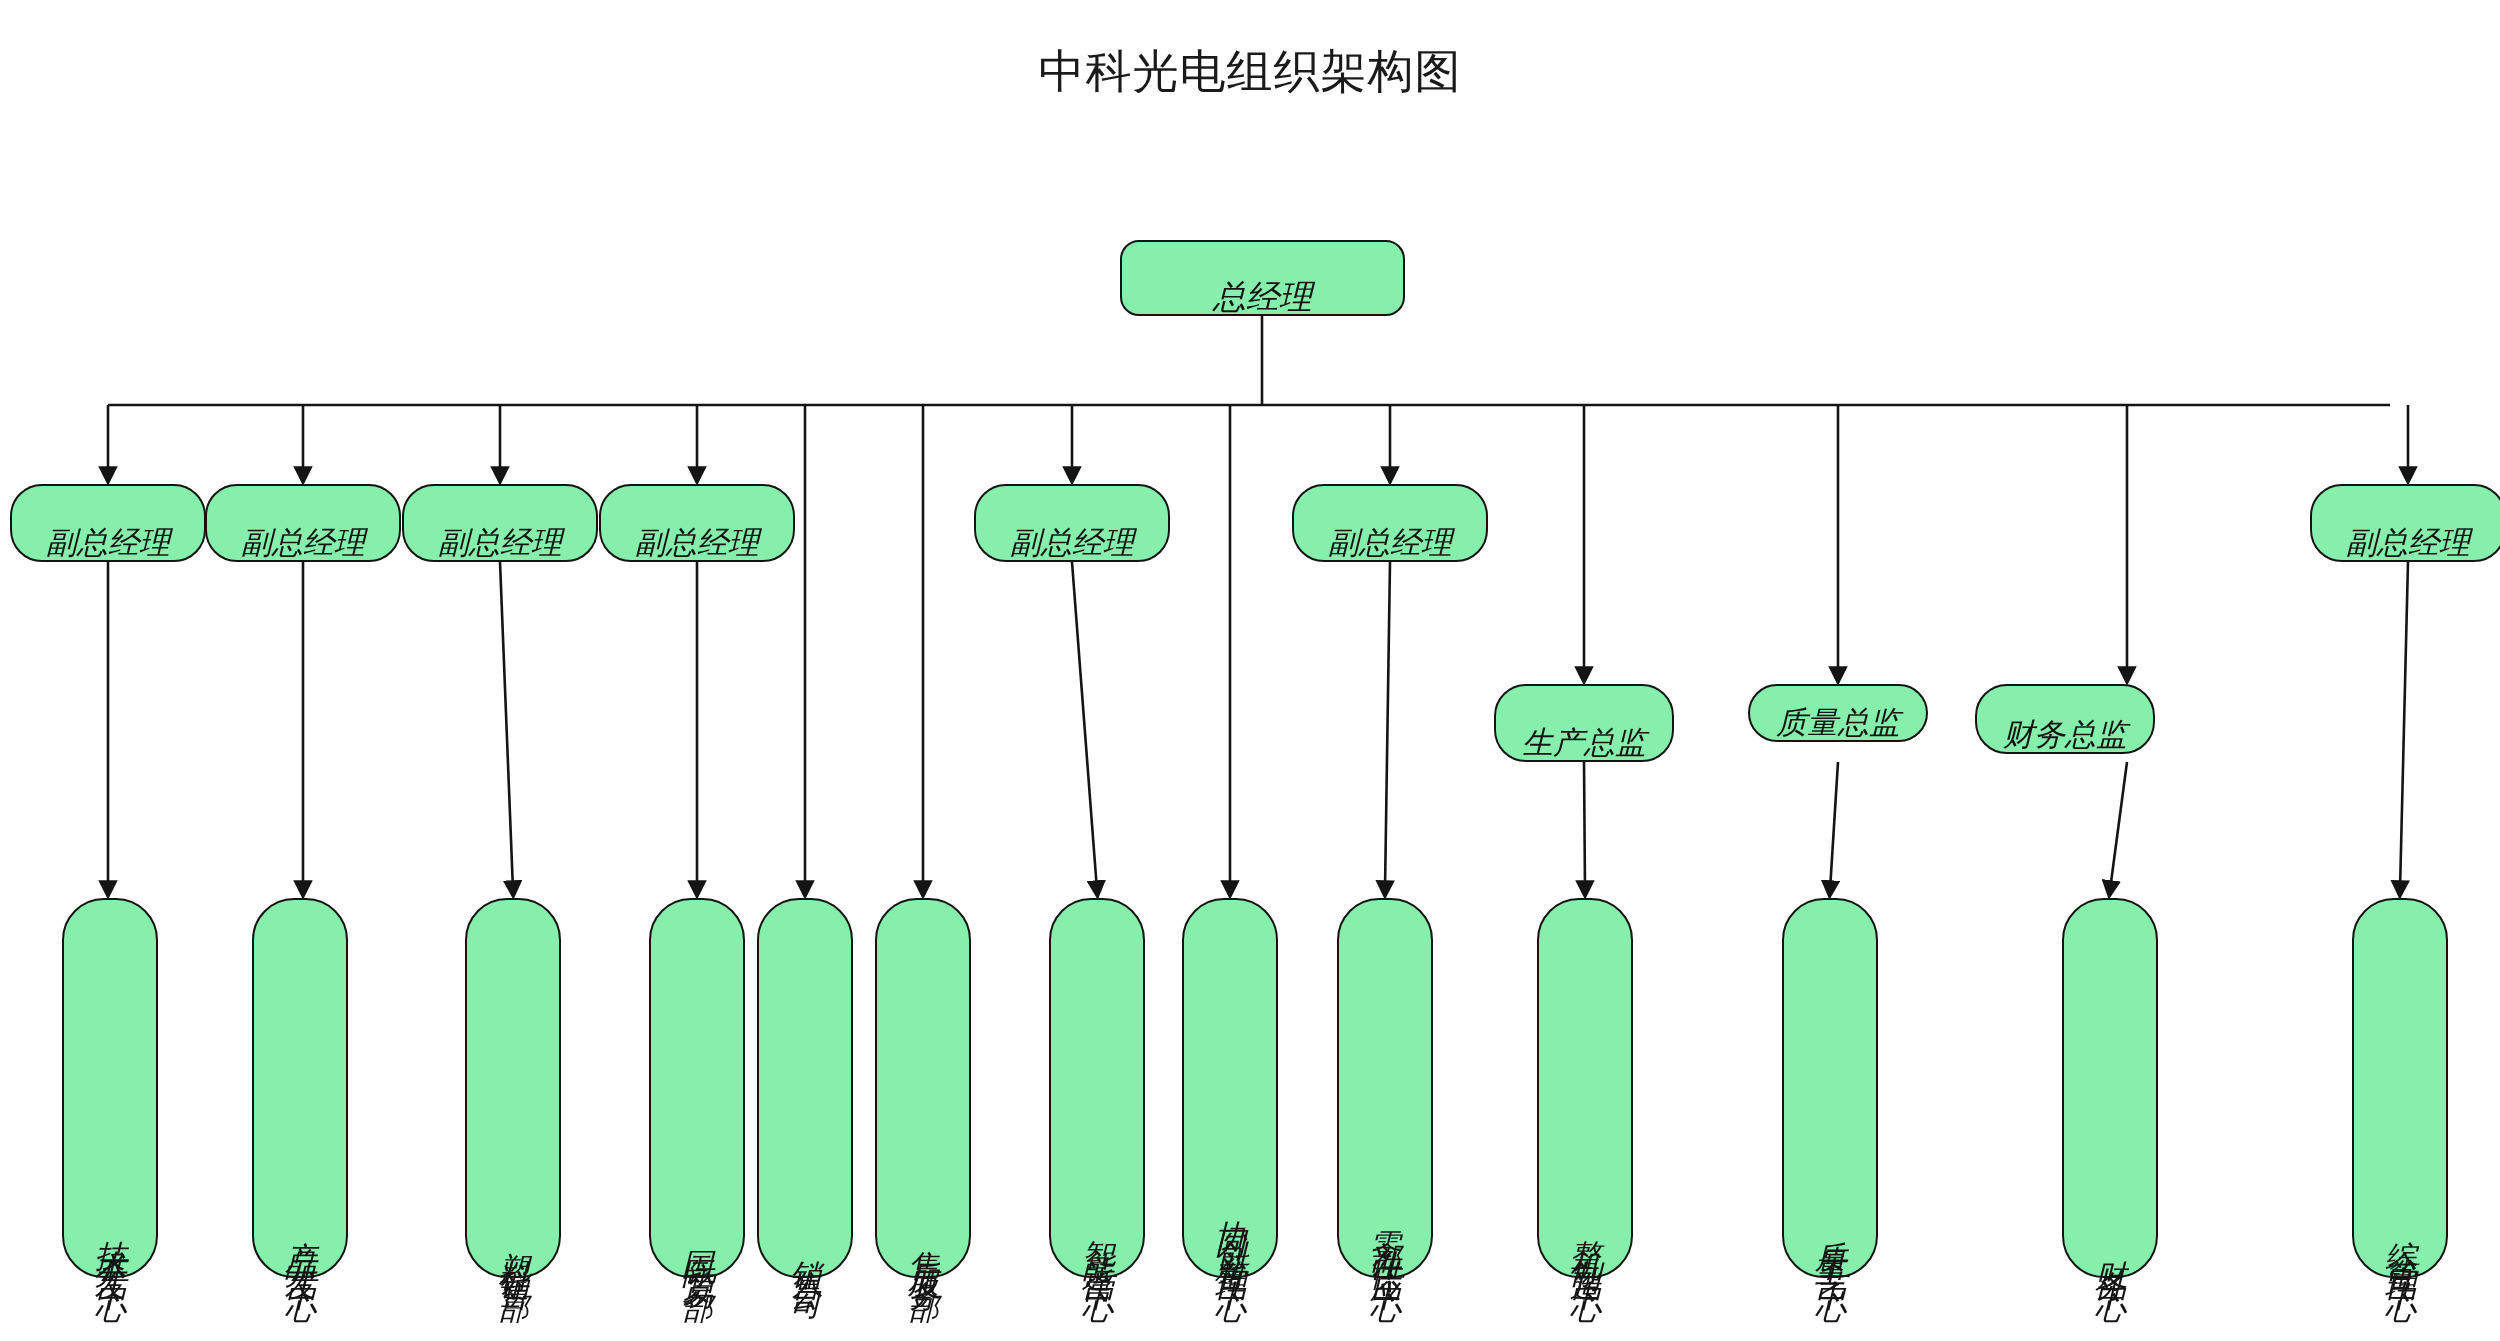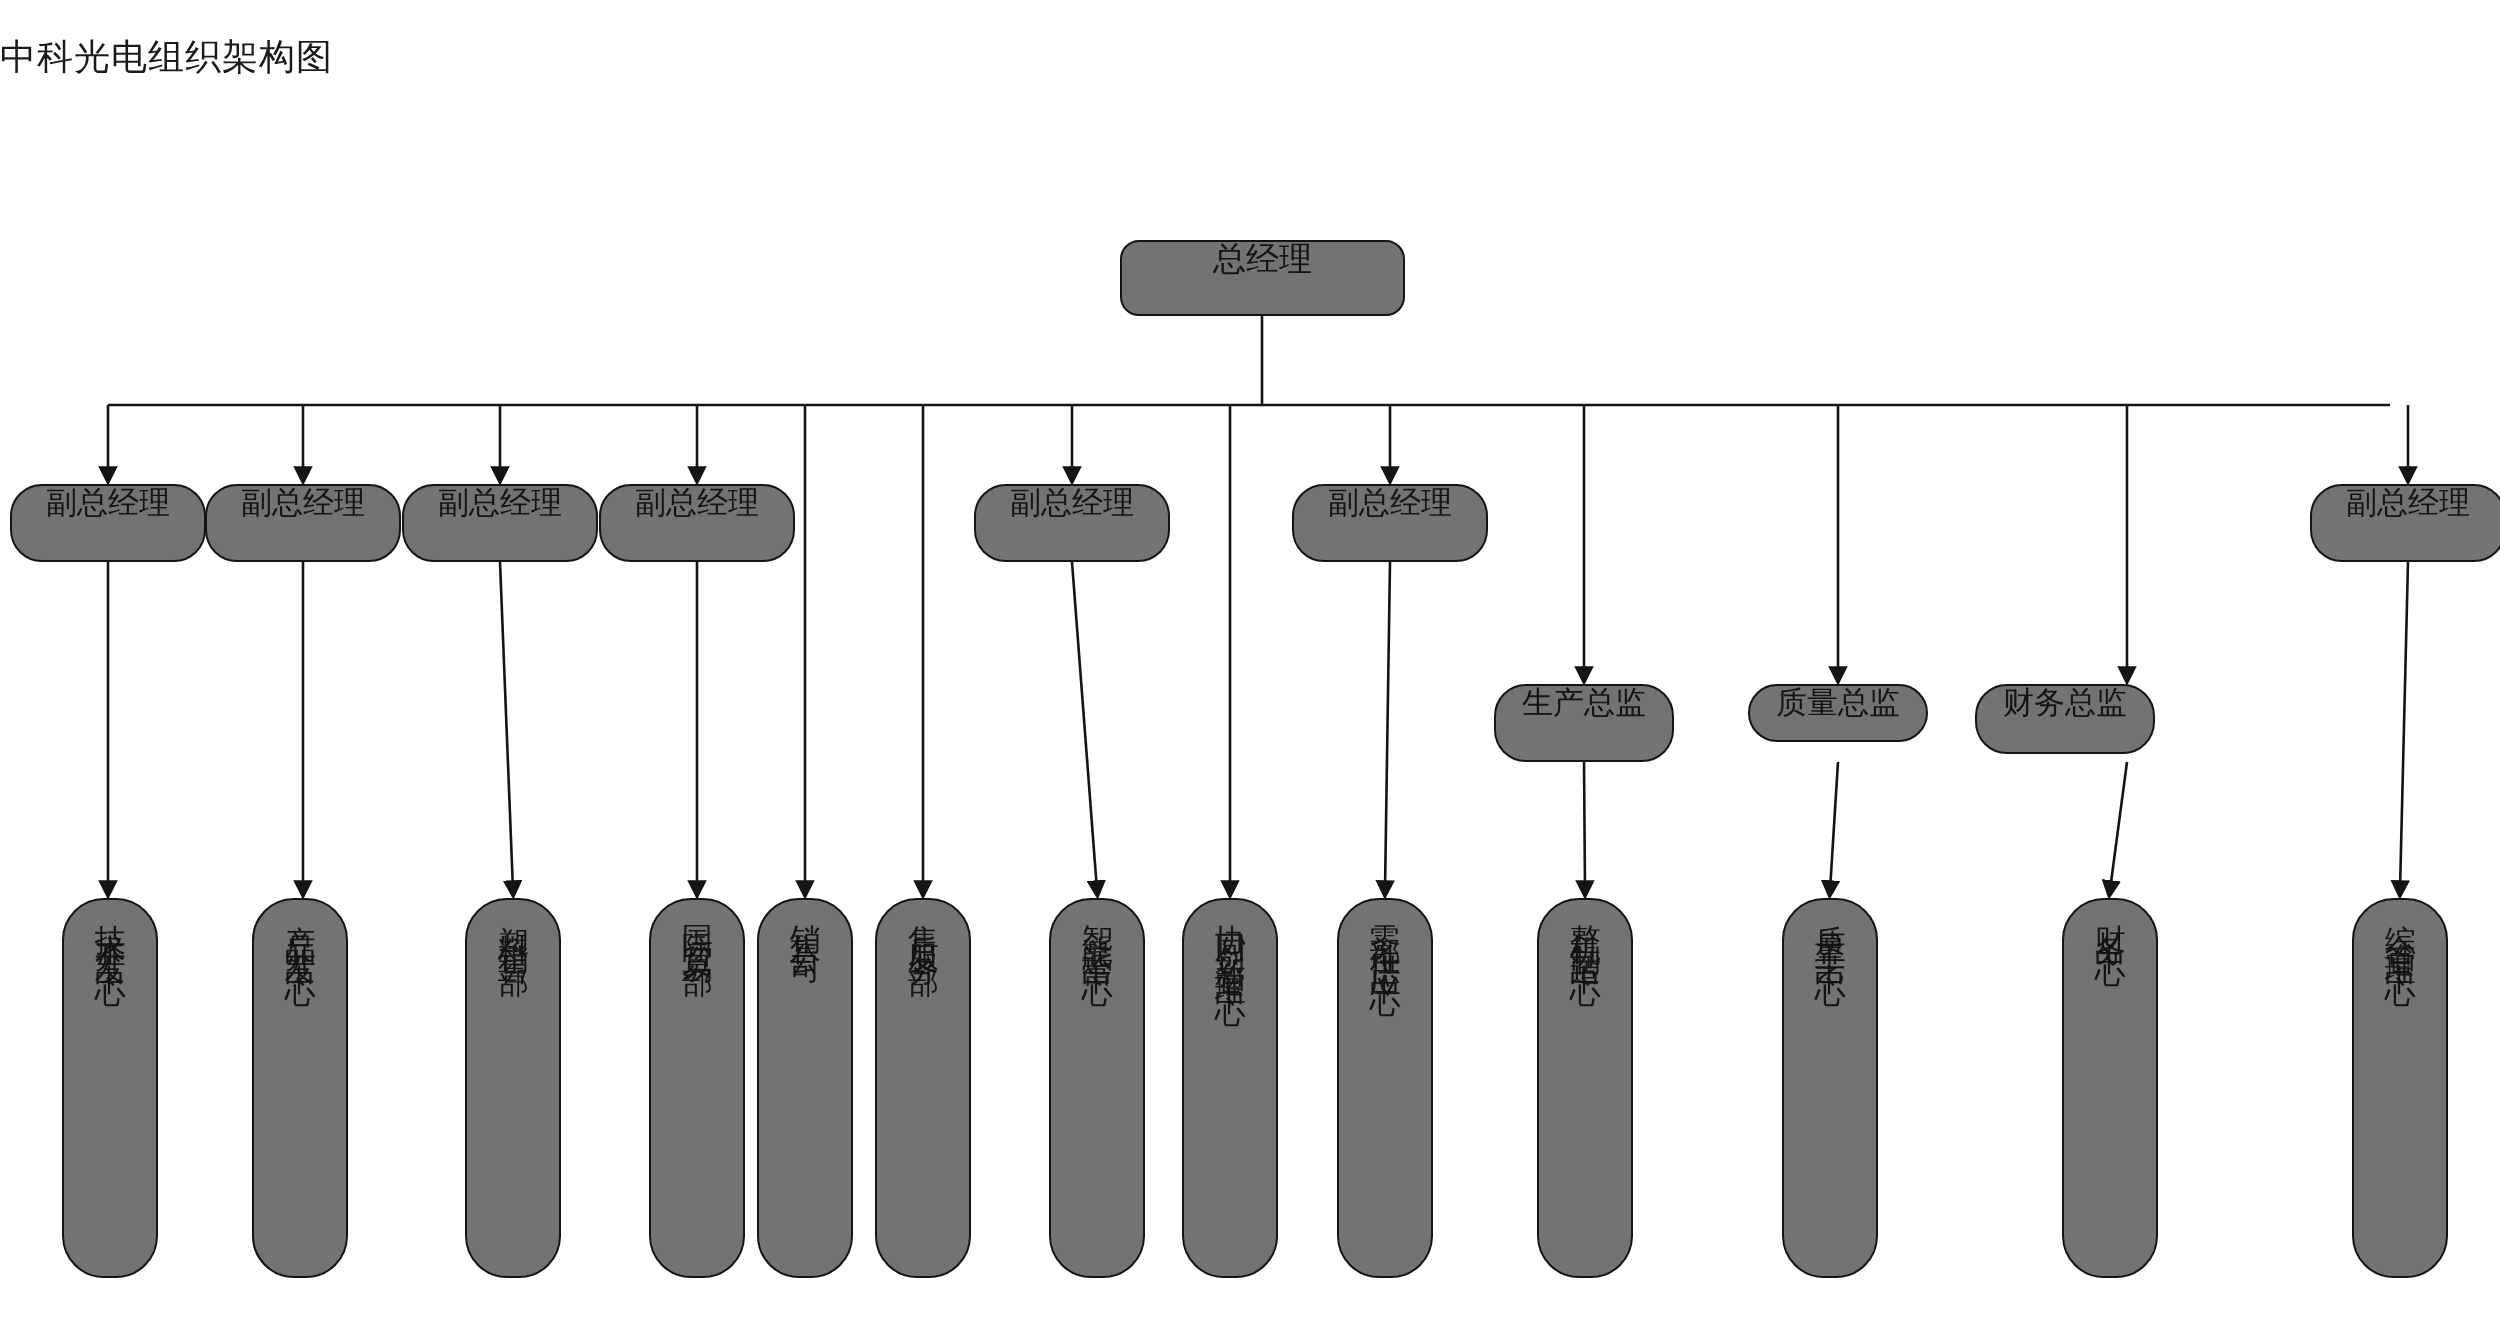--- a/index.html
+++ b/index.html
@@ -13,45 +13,47 @@
     position:relative;
     width:2500px;
     height:1341px;
     background:#ffffff;
     overflow:hidden;
   }
   
   #chart-title{
     position:absolute;
     left:0; right:0;
-    top:30px;
-    font-size:36px;
+    top:44px;
+    text-align:center;
+    font-size:46px;
     line-height:54px;
     letter-spacing:1px;
     color:#1a1a1a;
     white-space:pre;
   }
   
   #wires{
     position:absolute;
     left:0; top:0;
     width:2500px; height:1341px;
     pointer-events:none;
   }
   
   .node{
     position:absolute;
     box-sizing:border-box;
-    background:#737373;
+    background:#86efac;
     border:2.5px solid #141414;
     display:flex;
-    align-items:flex-start;
+    align-items:flex-end;
     justify-content:center;
     text-align:center;
     color:#141414;
+    font-style:italic;
   }
   .node.h{              
     border-radius:32px;
     font-size:31px;
     line-height:34px;
     white-space:nowrap;
   }
   .node.root{
     border-radius:19px;
     font-size:33px;

